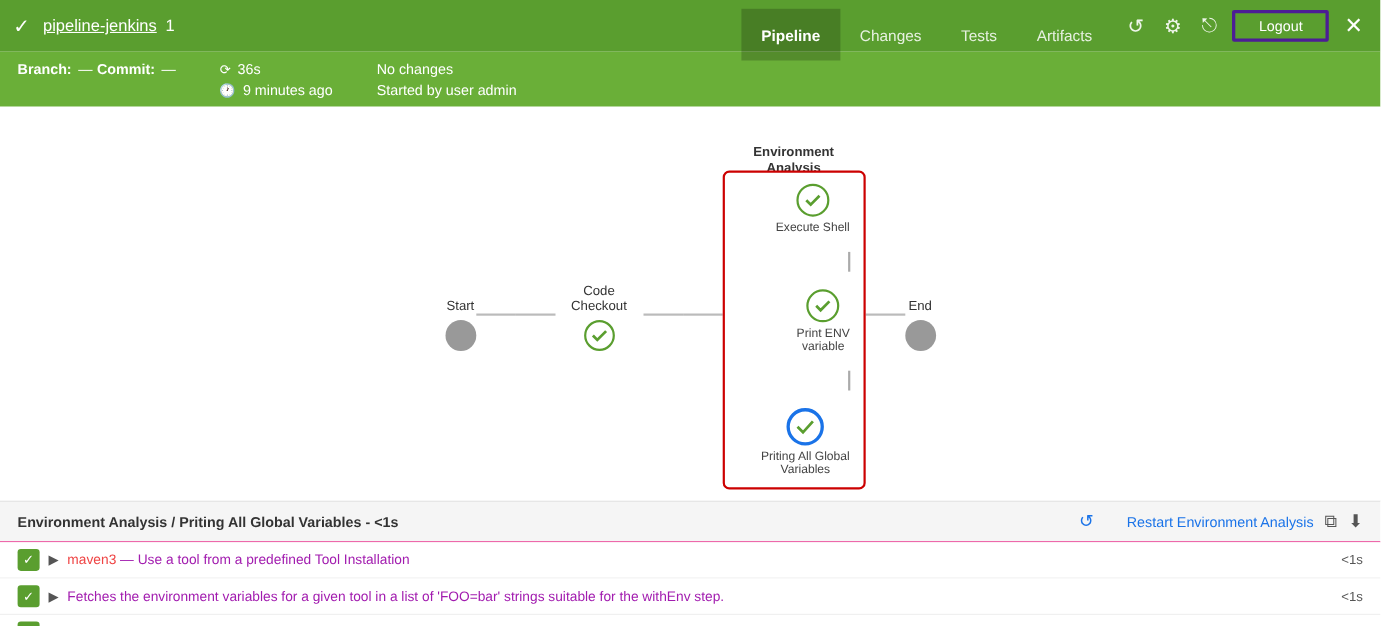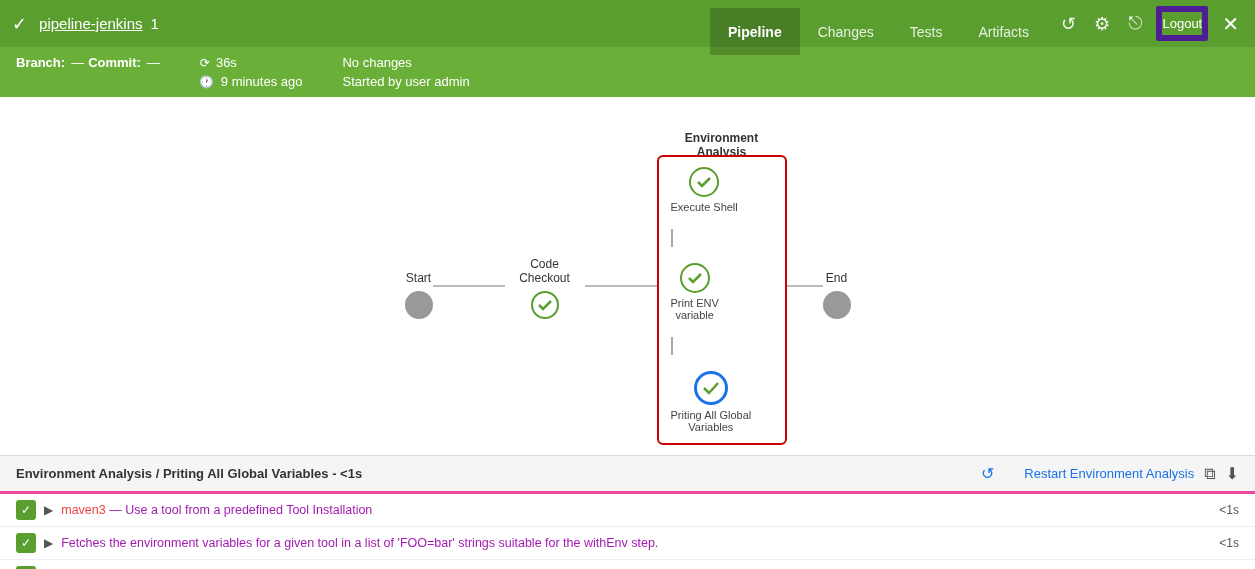--- a/index.html
+++ b/index.html
@@ -64,24 +64,24 @@
       cursor: pointer;
       font-size: 18px;
       opacity: 0.9;
       background: none;
       border: none;
       padding: 4px;
       display: flex;
       align-items: center;
     }
     .logout-btn {
-      border: 6px solid #4c1d95;
+      border: 3px solid #4c1d95;
       color: #fff;
       background: transparent;
-      padding: 4px 0;
+      padding: 4px 21px;
       cursor: pointer;
       font-size: 13px;
       border-radius: 2px;
     }
     .close-btn {
       color: #fff;
       font-size: 20px;
       cursor: pointer;
       background: none;
       border: none;
@@ -139,21 +139,21 @@
       height: 34px;
     }
 
     
     .env-analysis-box {
       border: 2px solid #cc0000;
       border-radius: 6px;
       padding: 10px 12px;
       display: flex;
       flex-direction: column;
-      align-items: flex-start;
+      align-items: flex-end;
       gap: 16px;
       background: #fff;
       min-width: 130px;
       position: relative;
       margin-top: -10px;
     }
 
     .step-item {
       display: flex;
       flex-direction: column;
@@ -170,21 +170,21 @@
     .step-connector-v {
       width: 2px;
       height: 18px;
       background: #aaa;
     }
 
     
     .bottom-header {
       background: #f5f5f5;
       border-top: 1px solid #ddd;
-      border-bottom: 3px solid #ec4899;
+      border-bottom: 1px solid #ec4899;
       padding: 8px 16px;
       display: flex;
       align-items: center;
       justify-content: space-between;
     }
     .bottom-title {
       font-size: 13px;
       font-weight: 600;
       color: #333;
     }

